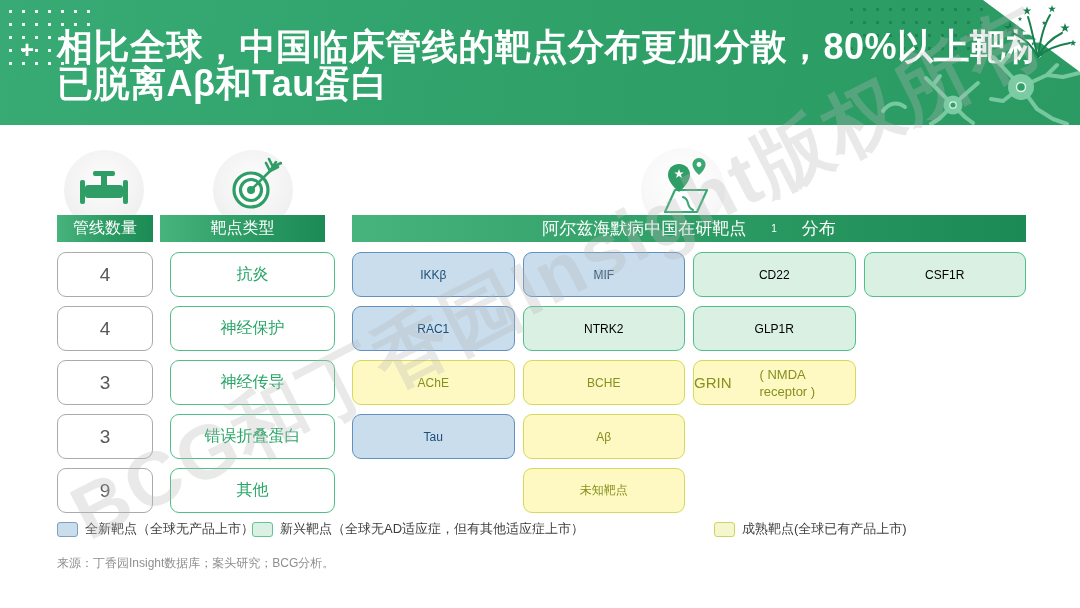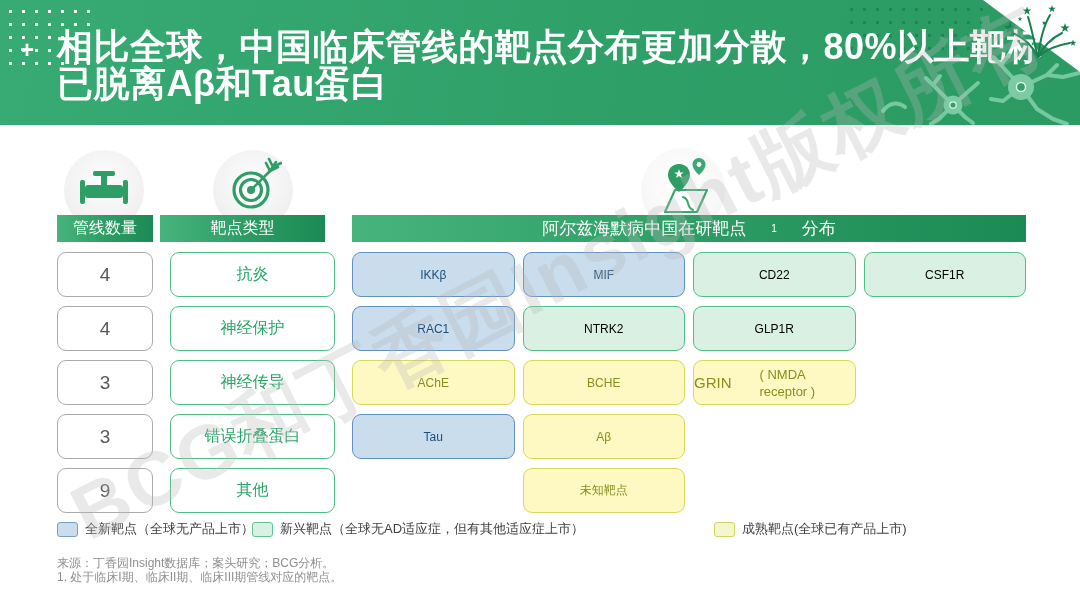--- a/index.html
+++ b/index.html
@@ -217,16 +217,15 @@
     <span class="swatch sw-emerging"></span>
     <span>新兴靶点（全球无AD适应症，但有其他适应症上市）</span>
   </div>
   <div class="legend-item lg3">
     <span class="swatch sw-mature"></span>
     <span>成熟靶点(全球已有产品上市)</span>
   </div>
 
   <div class="footnotes">
     <div>来源：丁香园Insight数据库；案头研究；BCG分析。</div>
-    <div>1. 处于临床I期、临床II期、临床III期管线对应的靶点。</div>
   </div>
 
 </div>
 
 </body></html>

